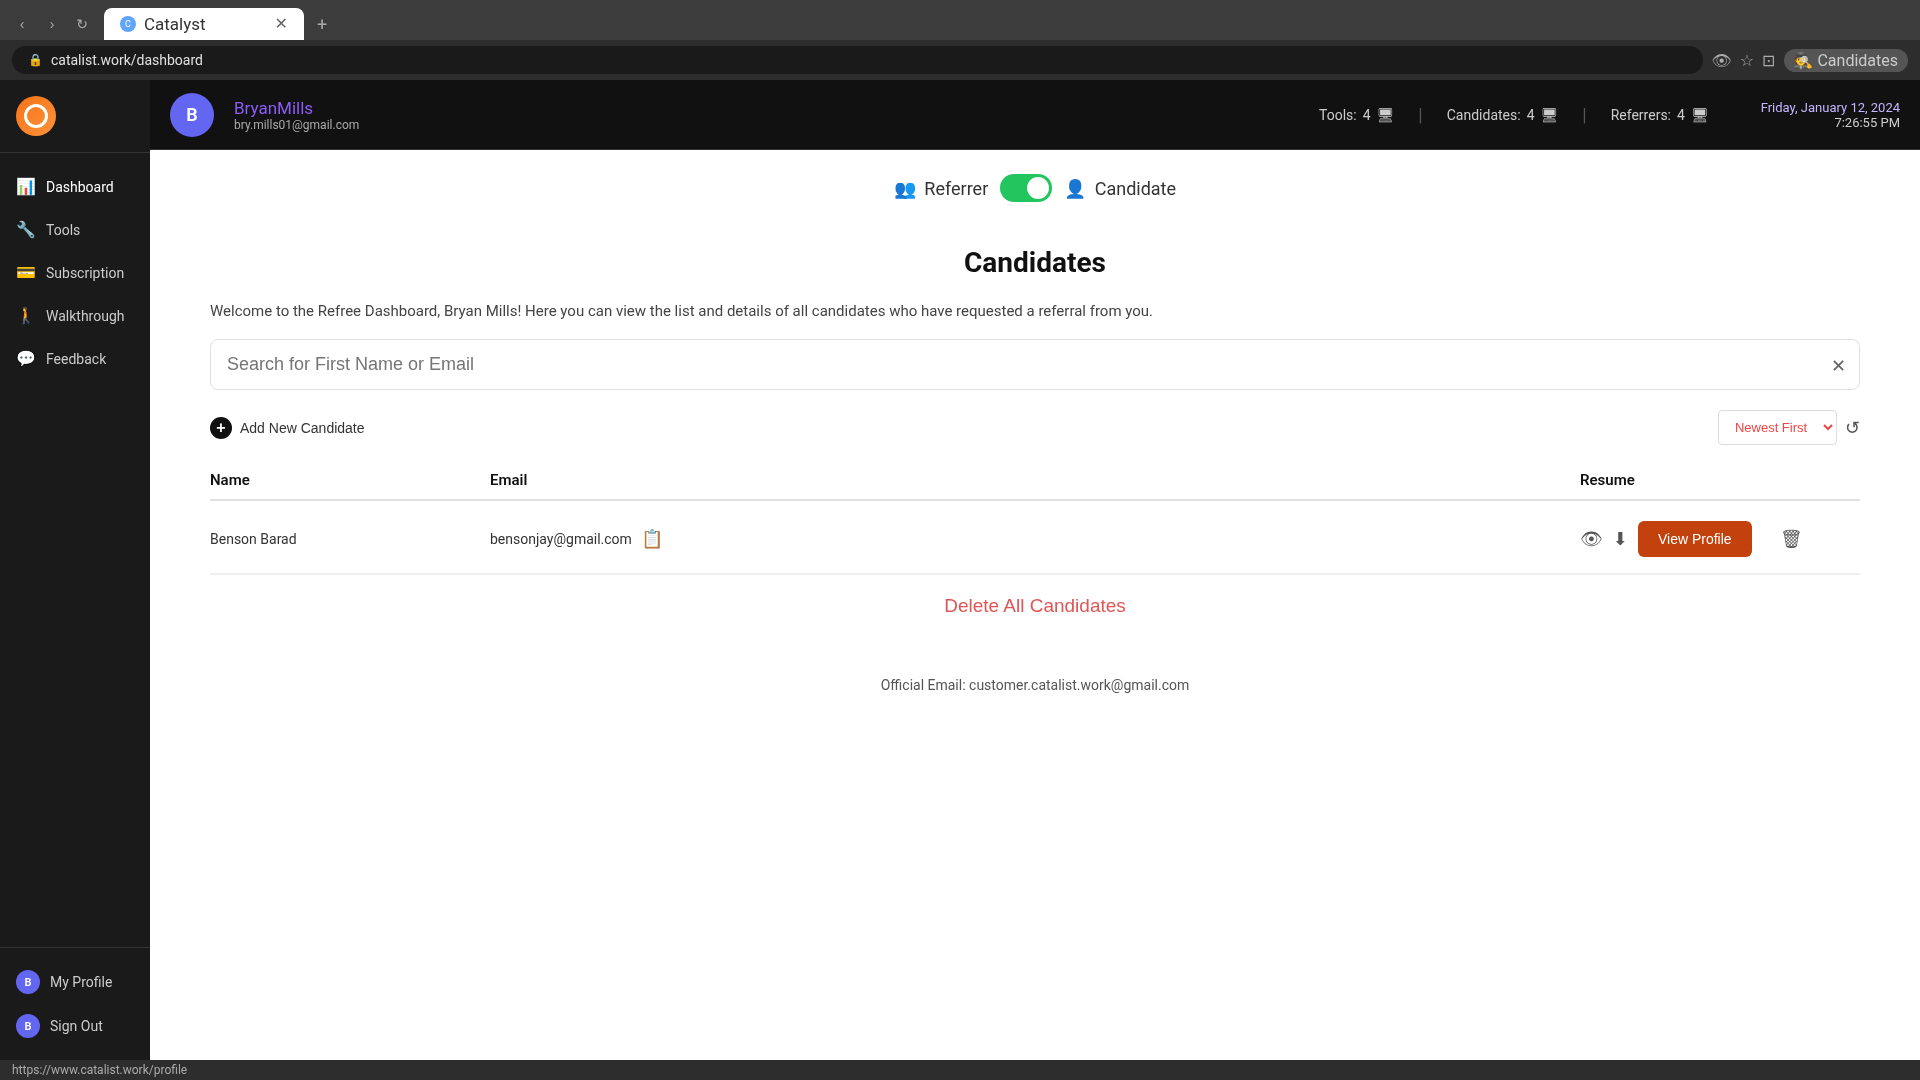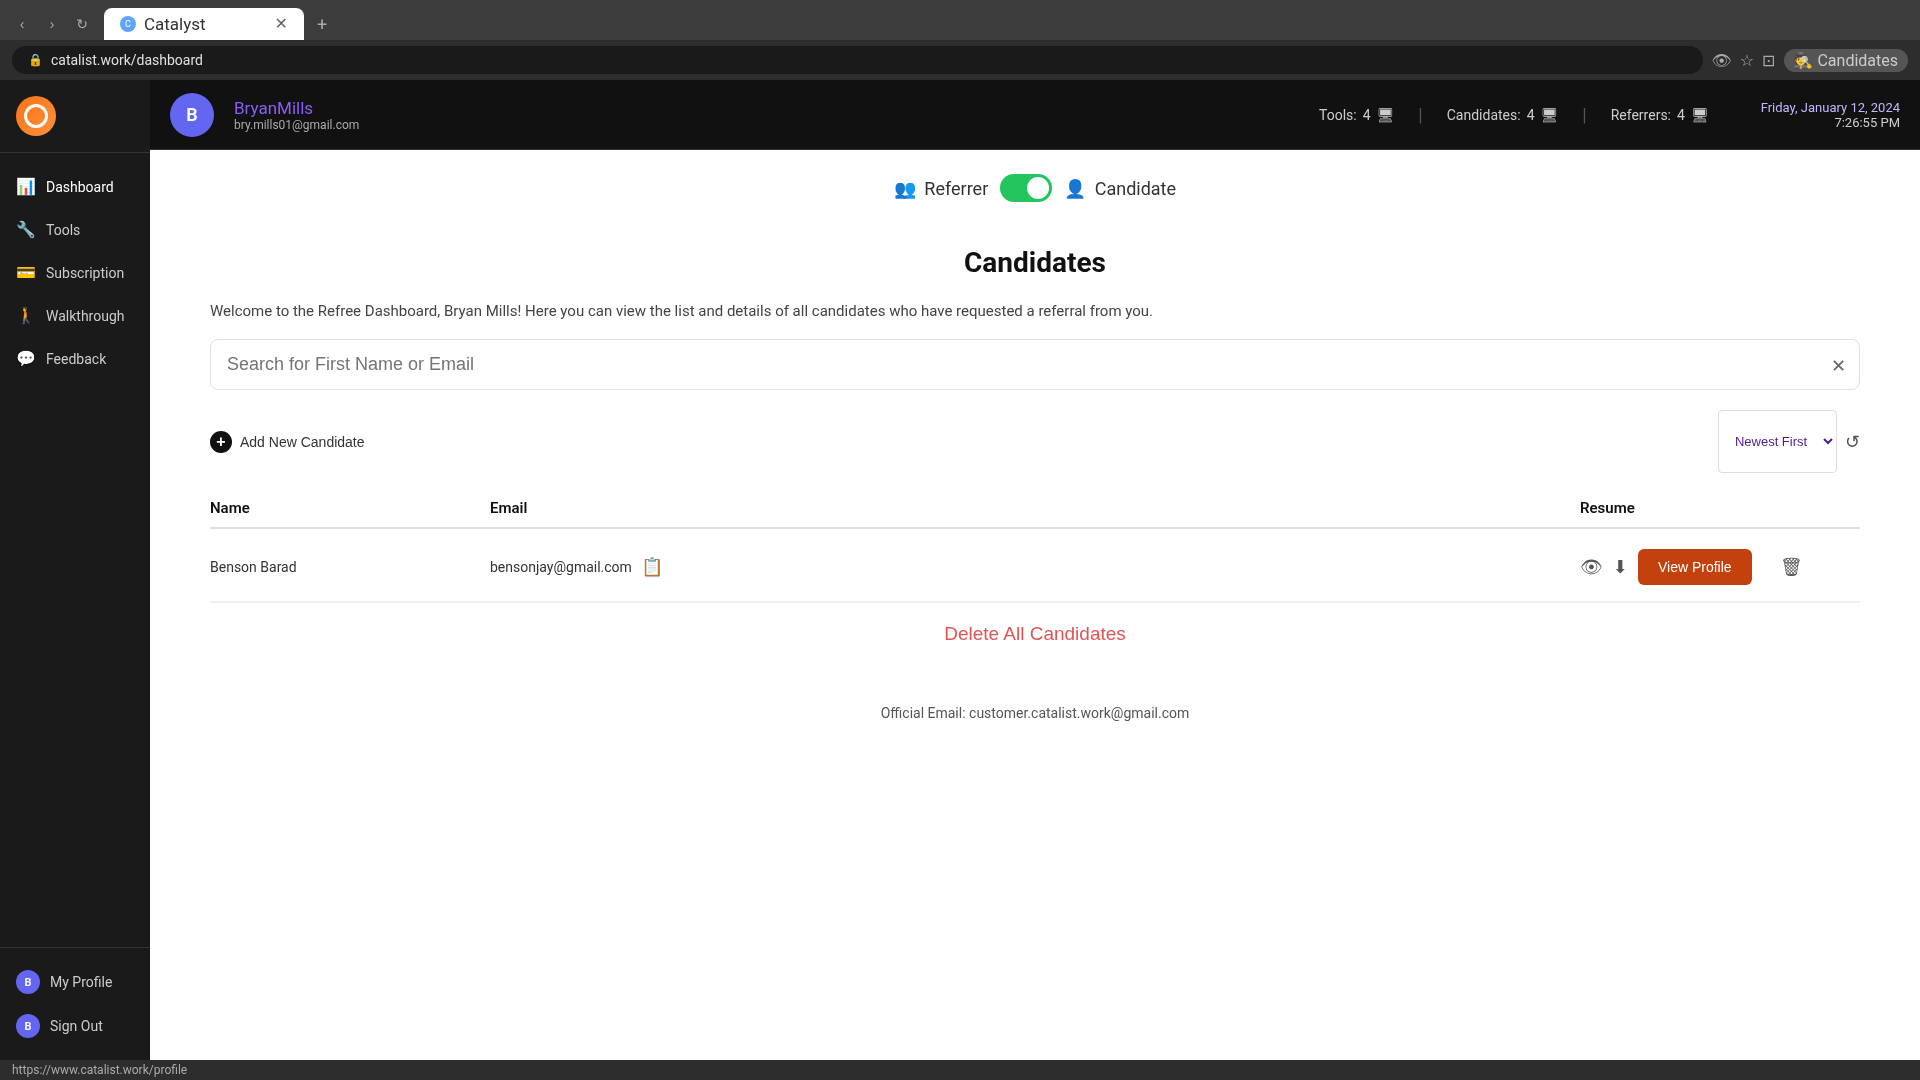--- a/index.html
+++ b/index.html
@@ -73,21 +73,21 @@
     
     .search-row { position: relative; margin-bottom: 20px; }
     .search-input { width: 100%; padding: 14px 48px 14px 16px; border: 1px solid #e0e0e0; border-radius: 8px; font-size: 18px; color: #999; outline: none; }
     .search-clear { position: absolute; right: 14px; top: 50%; transform: translateY(-50%); color: #666; font-size: 18px; cursor: pointer; }
 
     
     .actions-row { display: flex; align-items: center; justify-content: space-between; margin-bottom: 16px; }
     .add-candidate-btn { display: flex; align-items: center; gap: 8px; font-size: 14px; color: #333; cursor: pointer; background: none; border: none; }
     .add-icon { width: 22px; height: 22px; background: #111; border-radius: 50%; color: white; display: flex; align-items: center; justify-content: center; font-size: 16px; font-weight: bold; }
     .sort-controls { display: flex; align-items: center; gap: 8px; }
-    .sort-select { border: 1px solid #ddd; border-radius: 4px; padding: 22px 12px; font-size: 13px; color: #4c1d95; background: white; cursor: pointer; }
+    .sort-select { border: 1px solid #ddd; border-radius: 4px; padding: 8px 12px; font-size: 13px; color: #ef4444; background: white; cursor: pointer; }
     .refresh-icon { font-size: 18px; color: #555; cursor: pointer; }
     .table-header { display: grid; grid-template-columns: 280px 1fr 200px 80px; padding: 10px 0; border-bottom: 2px solid #e0e0e0; margin-bottom: 4px; }
     .table-header-cell { font-size: 15px; font-weight: 600; color: #111; }
     .table-row { display: grid; grid-template-columns: 280px 1fr 200px 80px; padding: 16px 0; border-bottom: 1px solid #f0f0f0; align-items: center; }
     .table-cell { font-size: 14px; color: #333; display: flex; align-items: center; gap: 10px; }
     .email-actions { display: flex; align-items: center; gap: 8px; }
     .icon-btn { color: #555; font-size: 18px; cursor: pointer; background: none; border: none; }
     .view-profile-btn { background: #c2410c; color: #fff; border: none; padding: 10px 20px; border-radius: 6px; font-size: 14px; font-weight: 500; cursor: pointer; }
     .delete-row-btn { color: #555; font-size: 18px; cursor: pointer; background: none; border: none; }
 

